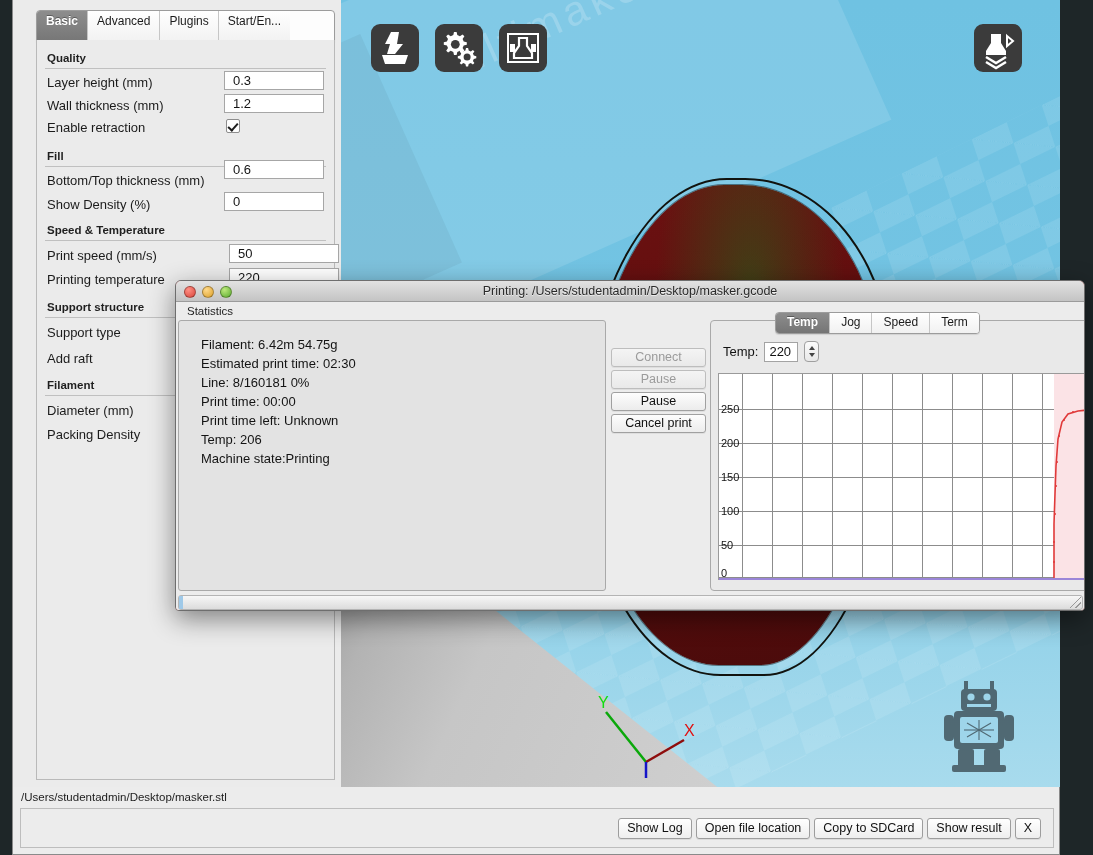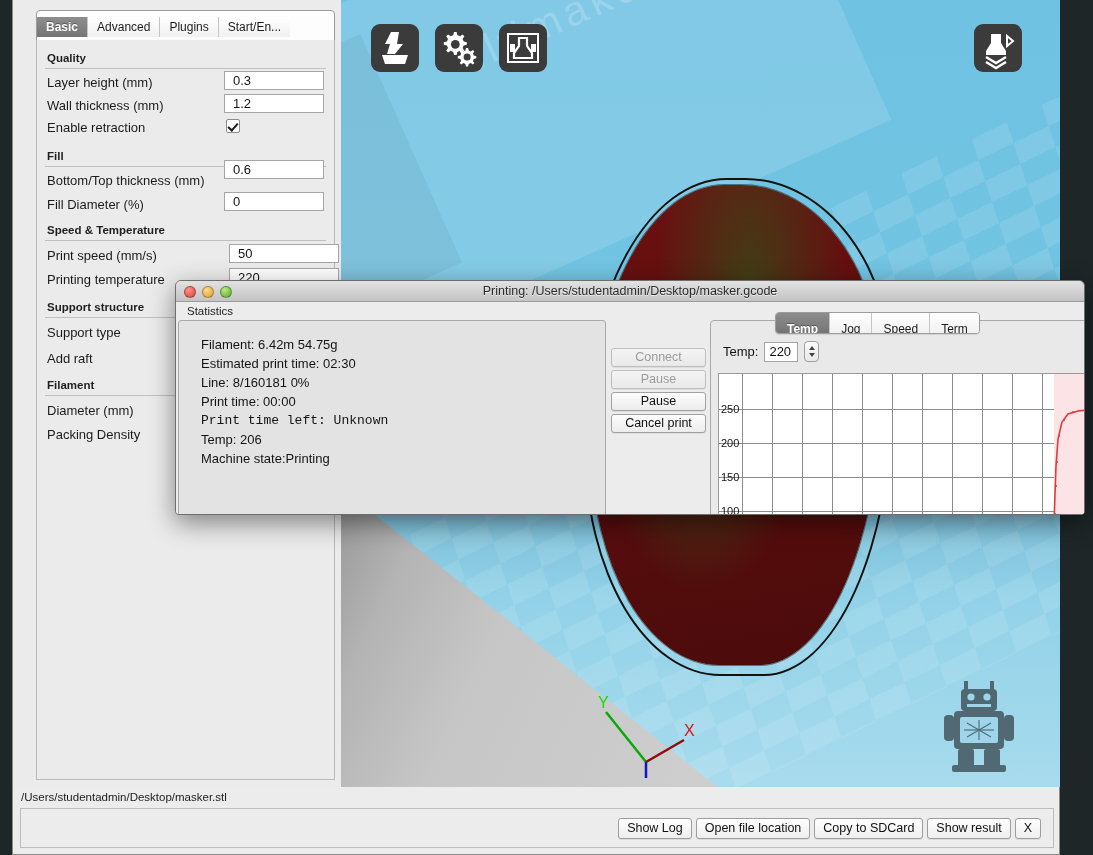--- a/index.html
+++ b/index.html
@@ -41,21 +41,20 @@
     position: absolute;
     left: 23px; top: 10px;
     width: 299px; height: 34px;
     background: #fdfdfd;
     border: 1px solid #9c9c9c;
     border-radius: 4px;
     box-sizing: border-box;
     display: flex;
     overflow: hidden;
     box-shadow: 0 1px 1px rgba(0,0,0,0.10);
-    align-items: center;
   }
   .tab {
     flex: 0 0 auto;
     font-size: 12px;
     color: #1b1b1b;
     line-height: 20px;
     padding: 0 9px;
     text-align: center;
     border-right: 1px solid #c6c6c6;
     box-sizing: border-box;
@@ -279,21 +278,21 @@
     width: 48px; height: 48px;
     background: #3b3b3b;
     border-radius: 9px;
   }
   .tool-btn svg { display:block; }
 
   
   #print-dialog {
     position: absolute;
     left: 175px; top: 280px;
-    width: 910px; height: 235px;
+    width: 910px; height: 331px;
     background: #fca5a5;
     border: 1px solid #6e6e6e;
     border-radius: 6px 6px 4px 4px;
     box-shadow: 0 8px 26px rgba(0,0,0,0.45);
     box-sizing: border-box;
     overflow: hidden;
   }
   #dlg-titlebar {
     position: absolute;
     left: 0; top: 0;
@@ -395,21 +394,21 @@
     border: 1px solid #9c9c9c;
     border-radius: 4px;
     display: flex;
     overflow: hidden;
     box-shadow: 0 1px 1px rgba(0,0,0,0.10);
   }
   .ttab {
     font-size: 12px;
     color: #1b1b1b;
     line-height: 18px;
-    padding: 7px 11px;
+    padding: 0 11px;
     border-right: 1px solid #c6c6c6;
     background: linear-gradient(#ffffff, #f1f1f1);
     white-space: nowrap;
   }
   .ttab:last-child { border-right: none; }
   .ttab.active {
     background: linear-gradient(#8d8d8d, #757575);
     color: #ffffff;
     font-weight: bold;
     text-shadow: 0 -1px 0 rgba(0,0,0,0.35);
@@ -533,21 +532,21 @@
         <div class="field-input" style="left:187px; top:31px; width:100px;">0.3</div>
         <div class="field-label" style="top:58px;">Wall thickness (mm)</div>
         <div class="field-input" style="left:187px; top:54px; width:100px;">1.2</div>
         <div class="field-label" style="top:80px;">Enable retraction</div>
         <div class="check-box" style="left:189px; top:79px;"></div>
 
         <div class="group-title" style="top:110px;">Fill</div>
         <div class="group-rule" style="top:126px;"></div>
         <div class="field-label" style="top:133px;">Bottom/Top thickness (mm)</div>
         <div class="field-input" style="left:187px; top:120px; width:100px;">0.6</div>
-        <div class="field-label" style="top:157px;">Fill Diameter (%)</div>
+        <div class="field-label" style="top:157px;">Show Density (%)</div>
         <div class="field-input" style="left:187px; top:152px; width:100px;">0</div>
 
         <div class="group-title" style="top:184px;">Speed &amp; Temperature</div>
         <div class="group-rule" style="top:200px;"></div>
         <div class="field-label" style="top:208px;">Print speed (mm/s)</div>
         <div class="field-input" style="left:192px; top:204px; width:110px;">50</div>
         <div class="field-label" style="top:232px;">Printing temperature</div>
         <div class="field-input" style="left:192px; top:228px; width:110px;">220</div>
 
         <div class="group-title" style="top:261px;">Support structure</div>
@@ -664,21 +663,21 @@
     </div>
 
     <div id="dlg-body">
       <div id="stats-label">Statistics</div>
 
       <div id="stats-panel">
         <div class="stat-line" style="top:16px;">Filament: 6.42m 54.75g</div>
         <div class="stat-line" style="top:35px;">Estimated print time: 02:30</div>
         <div class="stat-line" style="top:54px;">Line: 8/160181 0%</div>
         <div class="stat-line" style="top:73px;">Print time: 00:00</div>
-        <div class="stat-line" style="top:92px;font-family:Liberation Mono, monospace;">Print time left: Unknown</div>
+        <div class="stat-line" style="top:92px;">Print time left: Unknown</div>
         <div class="stat-line" style="top:111px;">Temp: 206</div>
         <div class="stat-line" style="top:130px;">Machine state:Printing</div>
       </div>
 
       <div id="dlg-buttons">
         <div class="dbtn disabled">Connect</div>
         <div class="dbtn disabled">Pause</div>
         <div class="dbtn">Pause</div>
         <div class="dbtn">Cancel print</div>
       </div>

